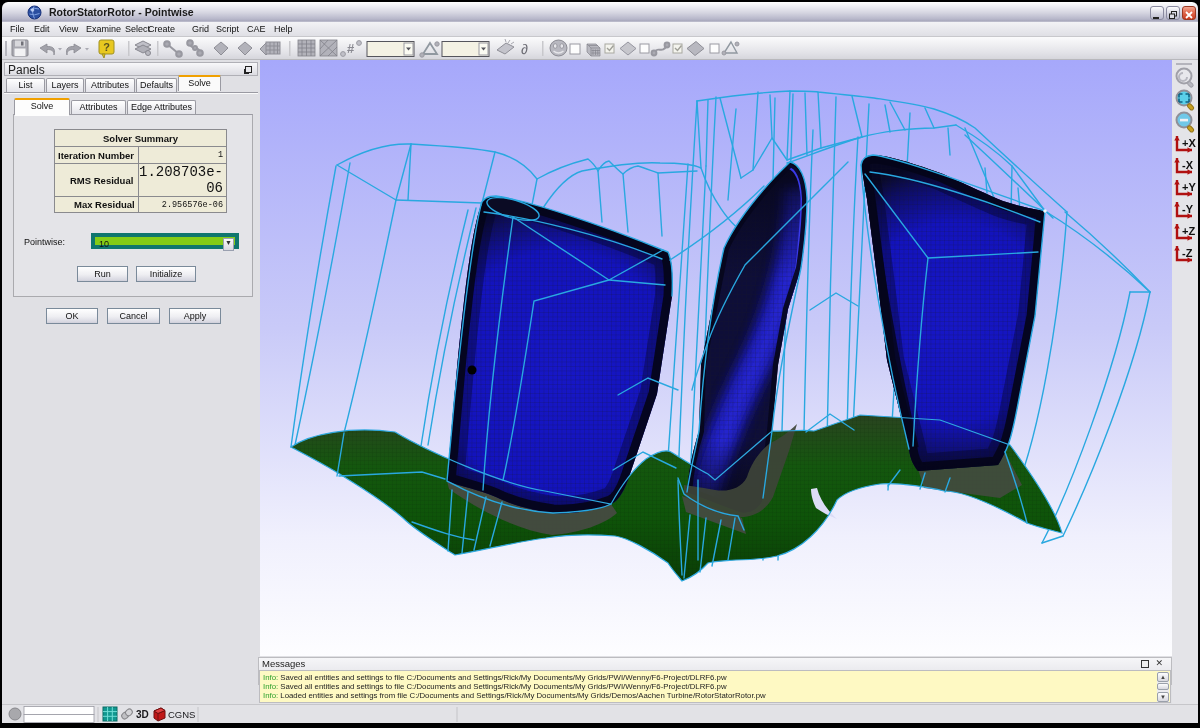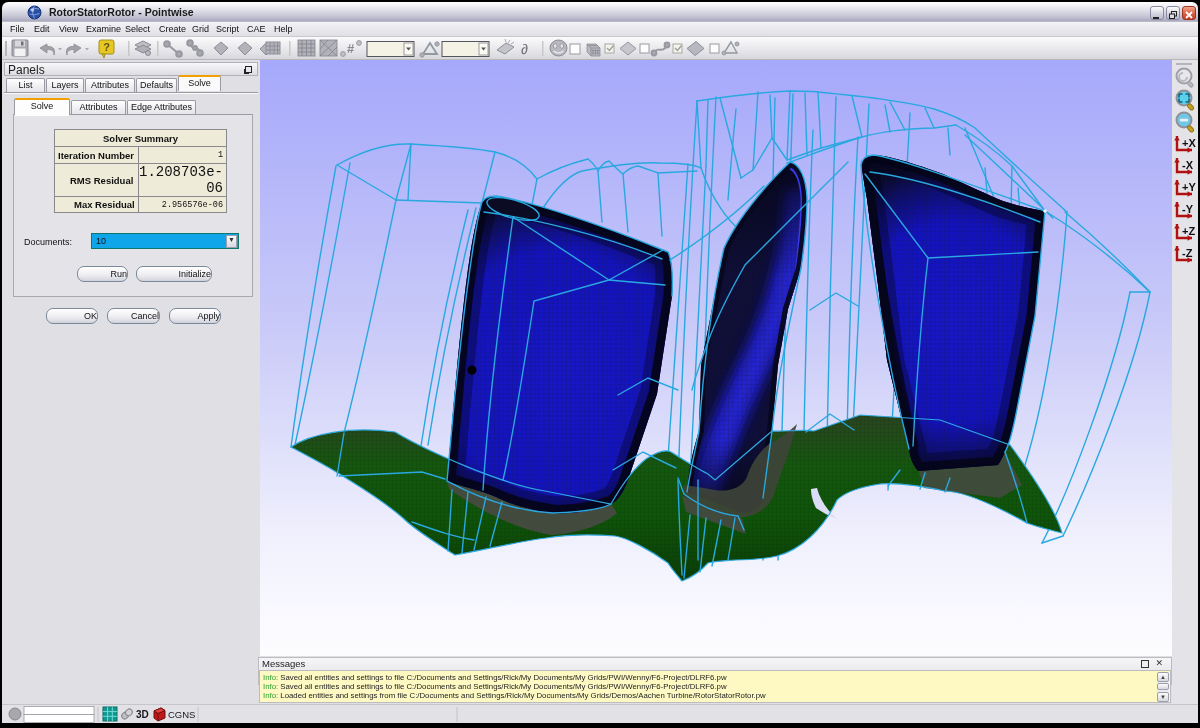--- a/index.html
+++ b/index.html
@@ -28,21 +28,21 @@
 #messages { position:absolute; left:258px; top:656px; width:914px; height:48px; background:#e0e0e4; }
 #msghdr { position:absolute; left:0px; top:1px; width:914px; height:28px;
   background:linear-gradient(#f6f6f8,#dedee4); border:1px solid #bcbcc0; font-size:9.5px; color:#222; padding-left:3px; }
 #msgbody { position:absolute; left:1px; top:14px; width:912px; height:33px; background:#fef9c3; border:1px solid #bcbcc0;
   font-size:7.8px; color:#222; }
 #statusbar { position:absolute; left:2px; top:704px; width:1196px; height:19px; background:#e2e2e6; border-top:1px solid #c6c6ca; }
 .tab { position:absolute; height:14px; background:linear-gradient(#ffffff,#e4e4ea);
   border:1px solid #9a9aa2; border-bottom:none; border-radius:2px 2px 0 0; text-align:center; font-size:9px; color:#111; line-height:13px; }
 .tab.active { background:#ededf0; border-top:2px solid #f0a000; height:16px; }
 .xpbtn { position:absolute; background:linear-gradient(#ffffff,#eeeef2 55%,#d9d9e2 90%,#cfcfda);
-  border:1px solid #7a8a9a; border-radius:7px; font-size:9px; color:#111; text-align:right; line-height:15px; }
+  border:1px solid #7a8a9a; border-radius:0; font-size:9px; color:#111; text-align:center; line-height:15px; }
 </style>
 </head>
 <body>
 <div id="win">
   <div id="titlebar">
     <svg class="abs" style="left:25px; top:3px;" width="15" height="15" xmlns="http://www.w3.org/2000/svg">
       <circle cx="7.5" cy="7.5" r="6.5" fill="#2a4ea0" stroke="#16307a"></circle>
       <path d="M 3 5 q 4 -3 9 -1 M 2.5 9 q 5 2 10 -0.5 M 7 1.5 q -3 5 0.5 12" stroke="#7ea0e0" stroke-width="1" fill="none"></path>
       <circle cx="5.5" cy="5" r="1.8" fill="#cfe0ff" opacity="0.8"></circle>
     </svg>
@@ -57,21 +57,21 @@
     <div class="tbtn" id="btn-close" style="left:1180px;"><svg width="12" height="12">
           <path d="M 3 3 L 9 9 M 9 3 L 3 9" stroke="#fff" stroke-width="1.8"></path>
         </svg></div>
   </div>
   <div id="menubar">
     <div class="menuitem" style="left:8px;">File</div>
     <div class="menuitem" style="left:32px;">Edit</div>
     <div class="menuitem" style="left:57px;">View</div>
     <div class="menuitem" style="left:84px;">Examine</div>
     <div class="menuitem" style="left:123px;">Select</div>
-    <div class="menuitem" style="left:157px;">Create</div>
+    <div class="menuitem" style="left:146px;">Create</div>
     <div class="menuitem" style="left:190px;">Grid</div>
     <div class="menuitem" style="left:214px;">Script</div>
     <div class="menuitem" style="left:245px;">CAE</div>
     <div class="menuitem" style="left:272px;">Help</div>
   </div>
   <div id="toolbar">
   <svg width="1196" height="23" xmlns="http://www.w3.org/2000/svg">
     <defs>
       <g id="grip">
             <circle cx="0" cy="0" r="0.9" fill="#b0b0b8"></circle>
@@ -244,27 +244,27 @@
       <tr>
             <td style="border:1px solid #8a8a8e; font-weight:bold; padding-left:15px; height:17px; white-space:nowrap;">RMS Residual</td>
           <td style="border:1px solid #8a8a8e; text-align:right; padding-right:3px; font-family:'Liberation Mono',monospace; font-size:14px;">1.208703e-06</td>
           </tr>
       <tr>
             <td style="border:1px solid #8a8a8e; font-weight:bold; padding-left:19px; height:16px; white-space:nowrap;">Max Residual</td>
           <td style="border:1px solid #8a8a8e; text-align:right; padding-right:3px; font-family:'Liberation Mono',monospace; font-size:8.5px;">2.956576e-06</td>
           </tr>
     </tbody>
       </table>
-    <div class="abs" style="left:22px; top:177px; font-size:9px; color:#111;">Documents:</div>
-    <div class="abs" style="left:89px; top:173px; width:148px; height:16px; background:#0ea5e9; border:1px solid #0f766e;">
+    <div class="abs" style="left:22px; top:177px; font-size:9px; color:#111;">Pointwise:</div>
+    <div class="abs" style="left:89px; top:173px; width:148px; height:16px; background:#84cc16; border:4px solid #0f766e;">
       <div class="abs" style="left:4px; top:2px; font-size:9px; color:#111;">10</div>
       <div class="abs" style="right:1px; top:1px; width:11px; height:13px; background:linear-gradient(#fbfbfd,#d8d8e0); border:1px solid #9aa0b0; font-size:7px; text-align:center; color:#333;">▼</div>
     </div>
     <div class="xpbtn" style="left:75px; top:206px; width:51px; height:16px;">Run</div>
-    <div class="xpbtn" style="left:134px; top:206px; width:76px; height:16px;">Initialize</div>
+    <div class="xpbtn" style="left:134px; top:206px; width:60px; height:16px;">Initialize</div>
     <div class="xpbtn" style="left:44px; top:248px; width:52px; height:16px;">OK</div>
     <div class="xpbtn" style="left:105px; top:248px; width:53px; height:16px;">Cancel</div>
     <div class="xpbtn" style="left:167px; top:248px; width:52px; height:16px;">Apply</div>
   </div>
   <div id="viewport">
   <svg width="912" height="596" viewBox="0 0 912 596" xmlns="http://www.w3.org/2000/svg">
     <defs>
       <linearGradient id="bg" x1="0" y1="0" x2="0" y2="1">
         <stop offset="0" stop-color="#a6a8fb"></stop>
         <stop offset="0.45" stop-color="#c9caf8"></stop>

